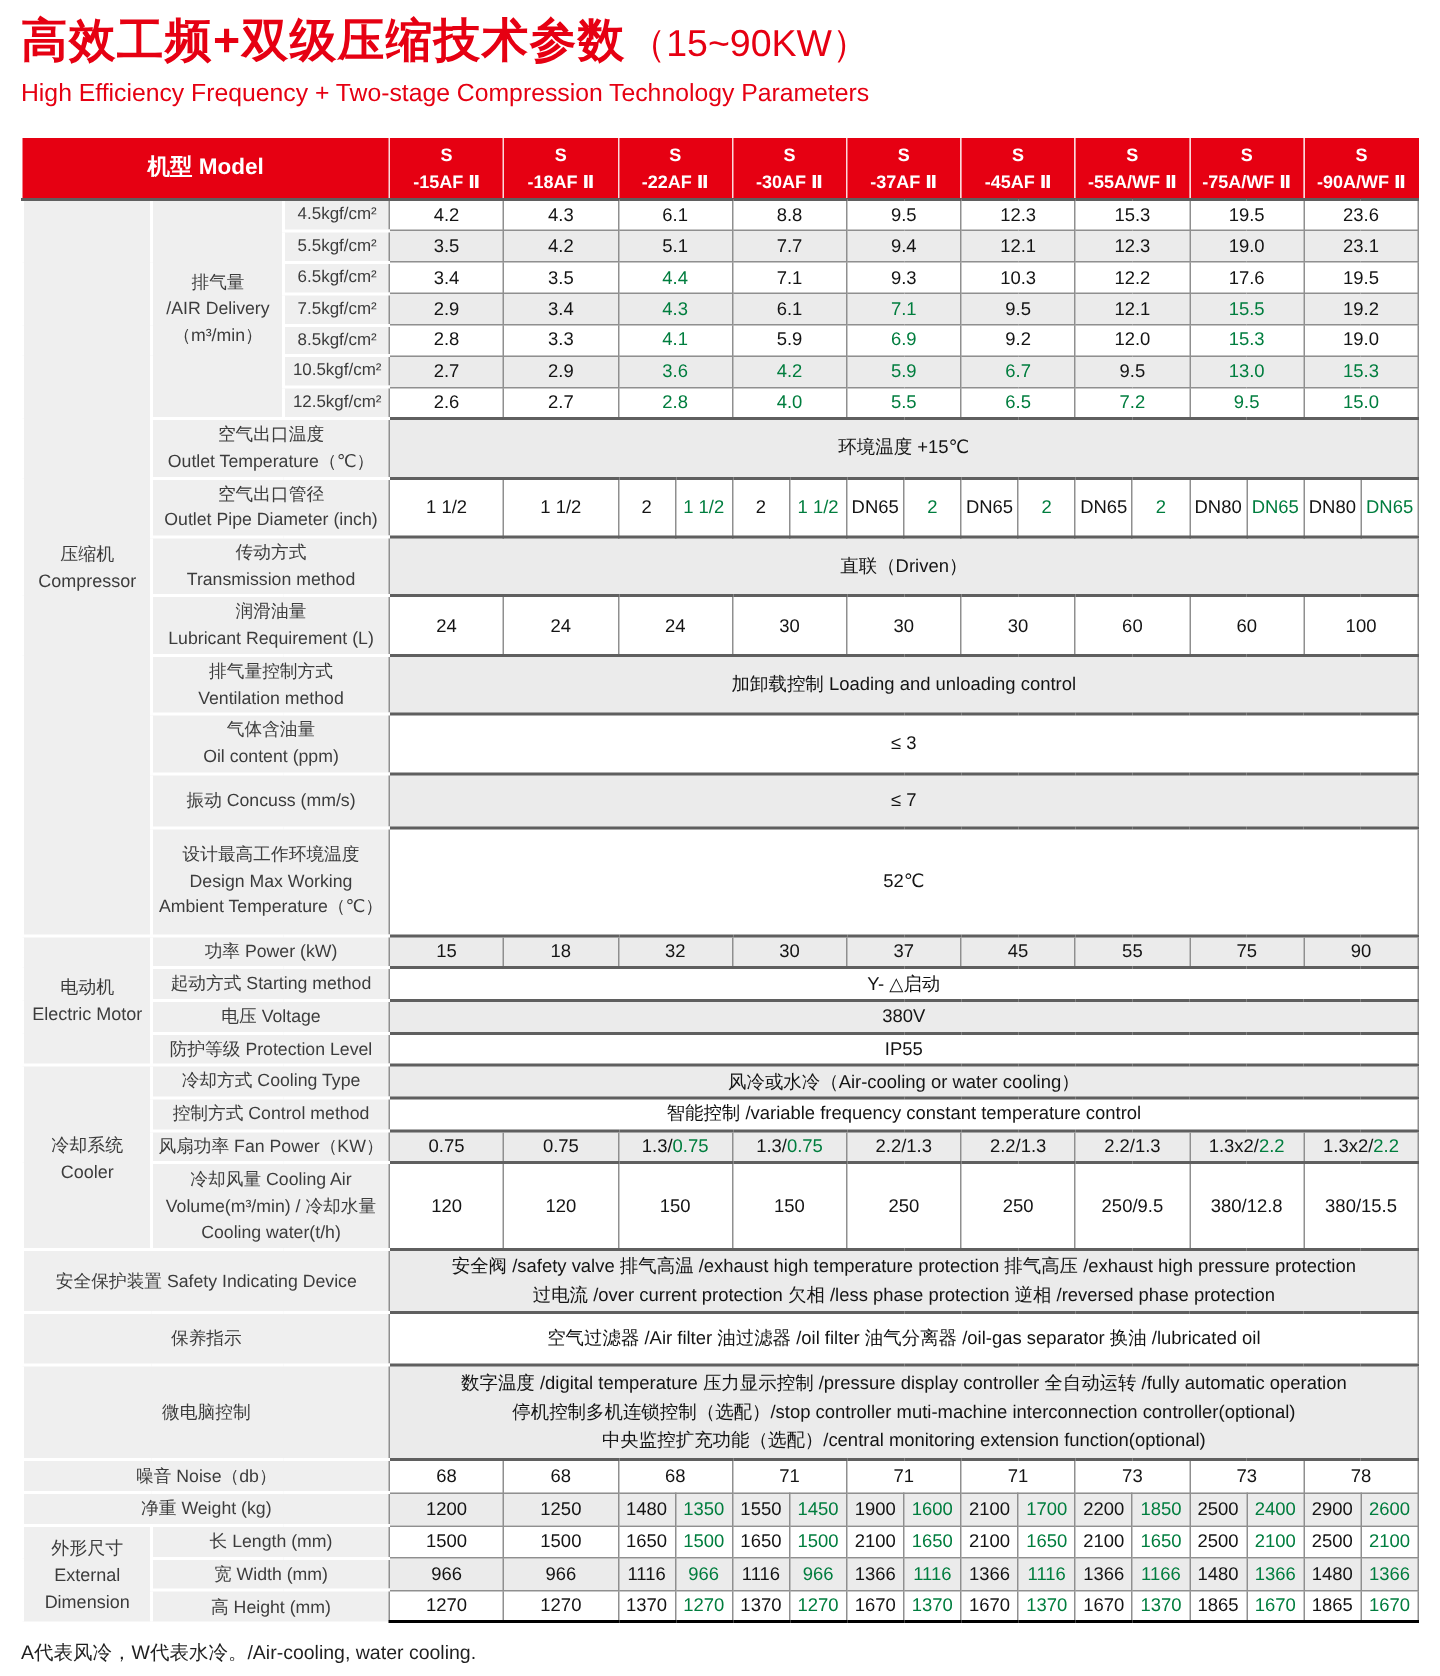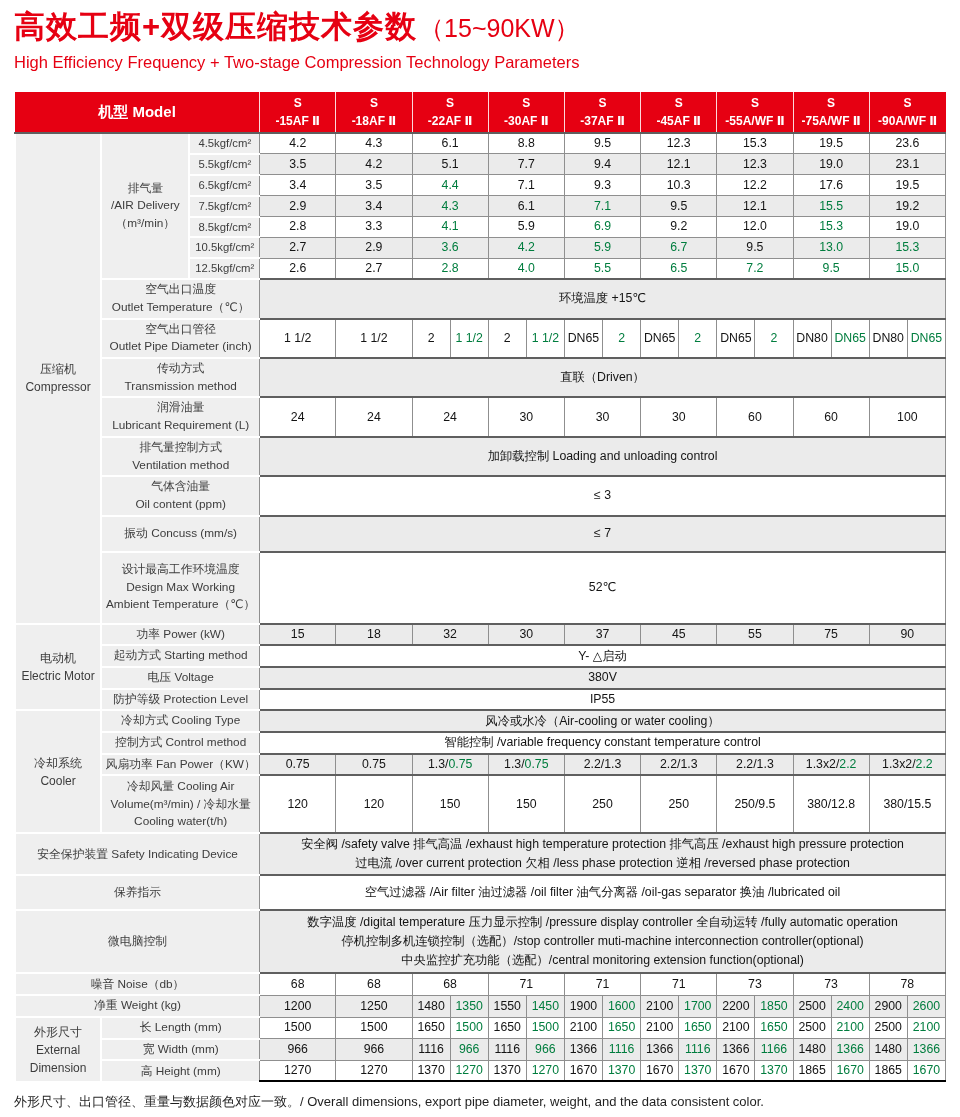--- a/index.html
+++ b/index.html
@@ -416,17 +416,16 @@
           <td class="val green" colspan="1">1370</td>
           <td class="val" colspan="1">1865</td>
           <td class="val green" colspan="1">1670</td>
           <td class="val" colspan="1">1865</td>
           <td class="val green" colspan="1">1670</td>
         </tr>
       </tbody>
   </table>
 
   <div class="notes">
-    <div>外形尺寸、出口管径、重量与数据颜色对应一致。/ Overall dimensions, export pipe diameter, weight, and the data consistent color.</div>
     <div>A代表风冷，W代表水冷。/Air-cooling, water cooling.</div>
 
   </div>
 </div>
 
 </body></html>

